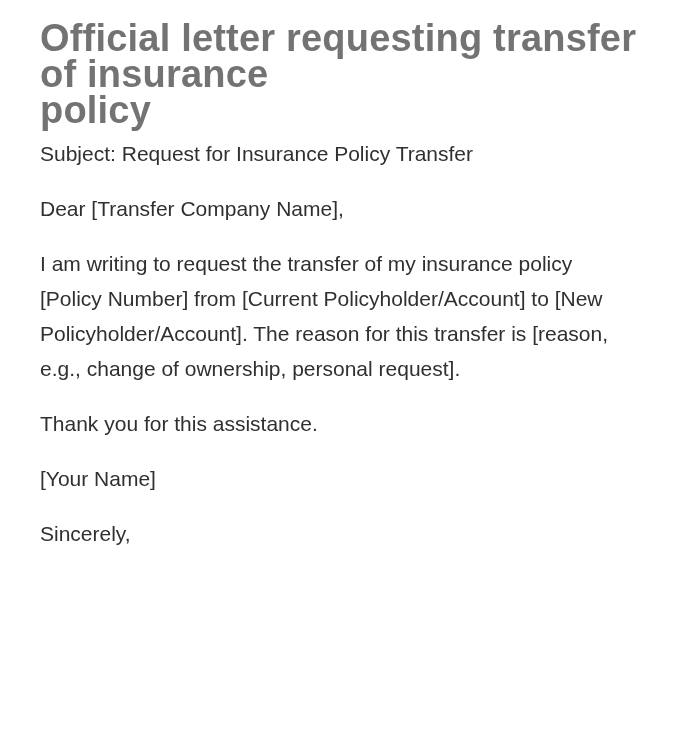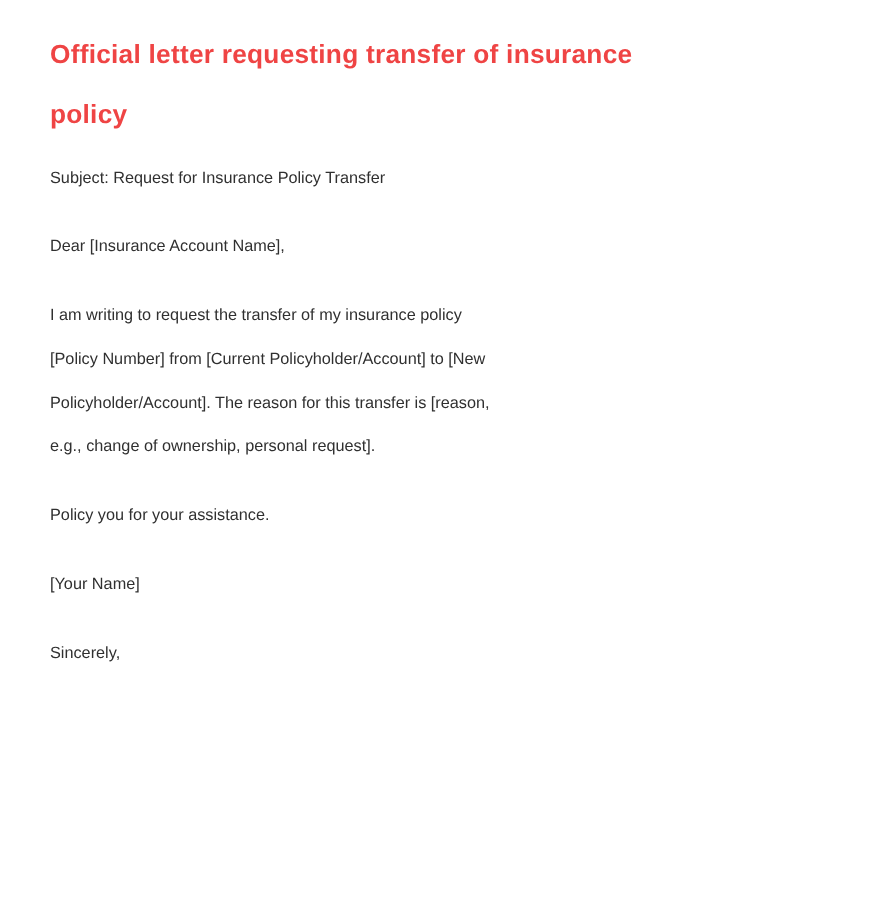--- a/index.html
+++ b/index.html
@@ -13,51 +13,51 @@
     overflow: hidden;
     font-family: "Liberation Sans", "DejaVu Sans", sans-serif;
   }
   .doc {
     box-sizing: border-box;
     width: 700px;
     padding: 20px 30px 0 40px;
   }
   .doc-title {
     margin: 0 0 8px 0;
-    font-size: 21px;
-    line-height: 48px;
+    font-size: 38px;
+    line-height: 36px;
     font-weight: 700;
-    color: #ef4444;
+    color: #737373;
     white-space: pre-line;
     letter-spacing: 0.2px;
   }
   .para {
     margin: 0 0 20px 0;
-    font-size: 13px;
+    font-size: 21px;
     line-height: 35px;
     font-weight: 400;
     color: #303030;
     white-space: pre-line;
   }
 </style>
 </head>
 <body>
 
 <div class="doc">
   <h1 class="doc-title">Official letter requesting transfer of insurance
 policy</h1>
 
   <p class="para">Subject: Request for Insurance Policy Transfer</p>
 
-  <p class="para">Dear [Insurance Account Name],</p>
+  <p class="para">Dear [Transfer Company Name],</p>
 
   <p class="para">I am writing to request the transfer of my insurance policy
 [Policy Number] from [Current Policyholder/Account] to [New
 Policyholder/Account]. The reason for this transfer is [reason,
 e.g., change of ownership, personal request].</p>
 
 
-  <p class="para">Policy you for your assistance.</p>
+  <p class="para">Thank you for this assistance.</p>
 
   <p class="para">[Your Name]</p>
 
   <p class="para">Sincerely,</p>
 </div>
 
 </body></html>

